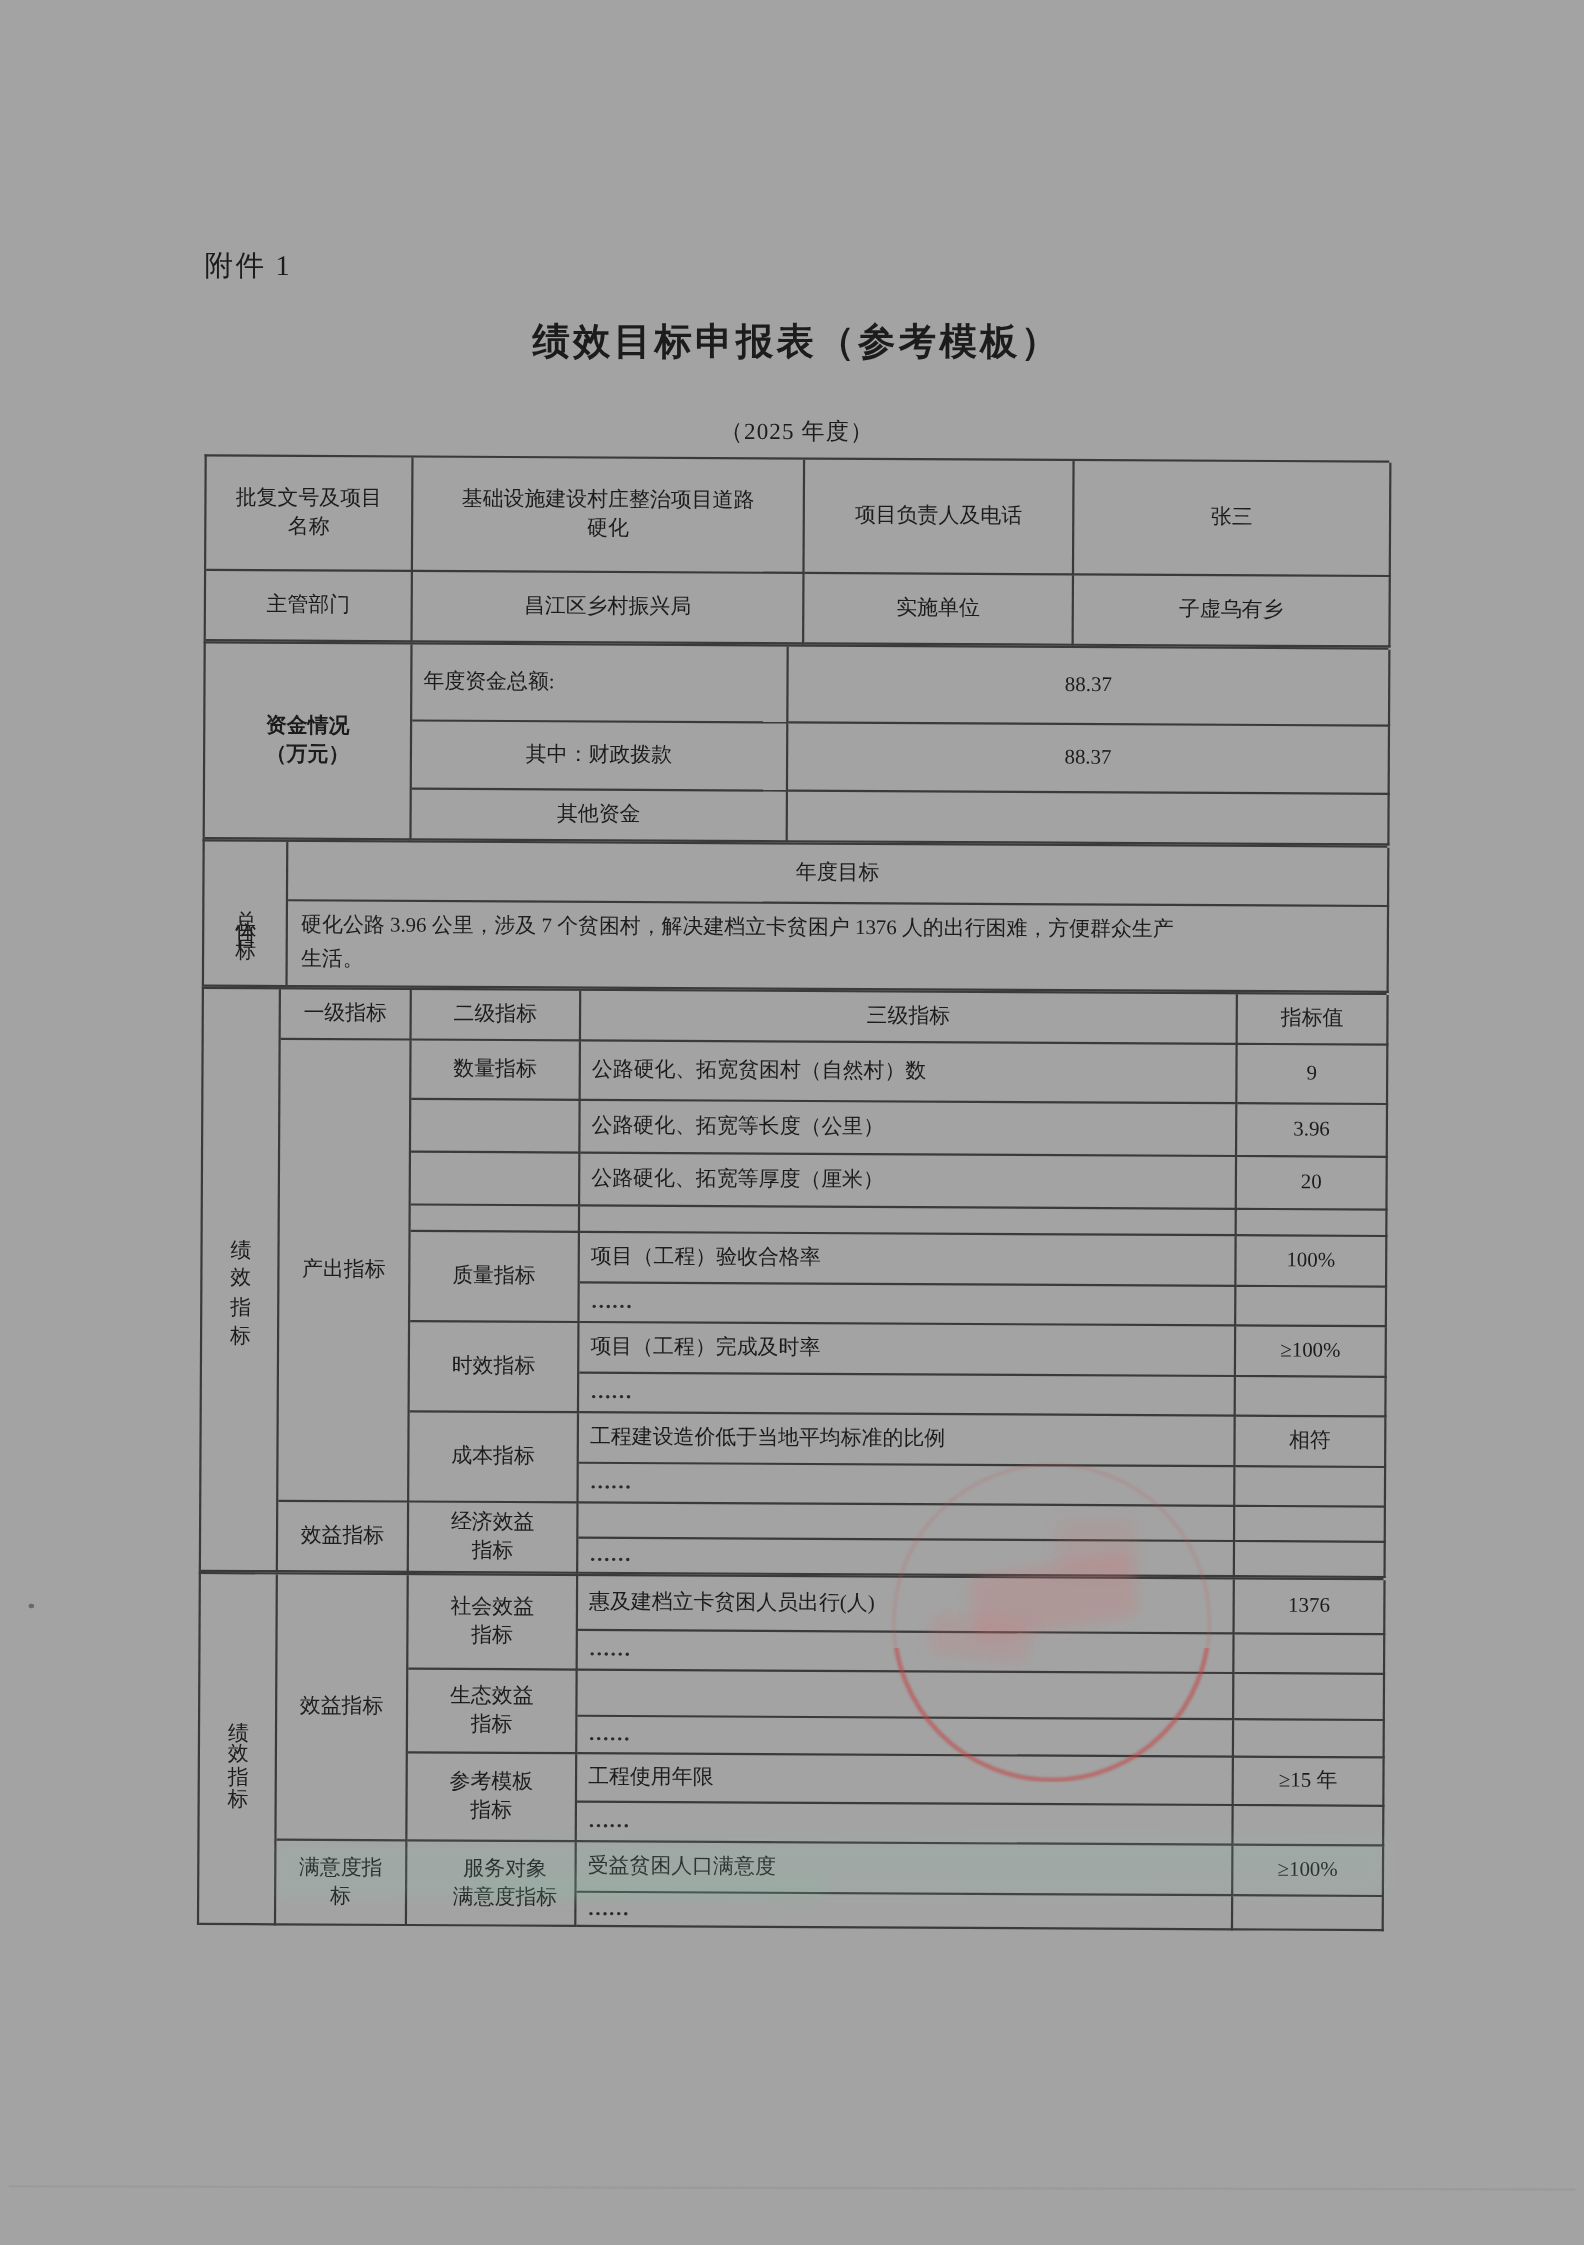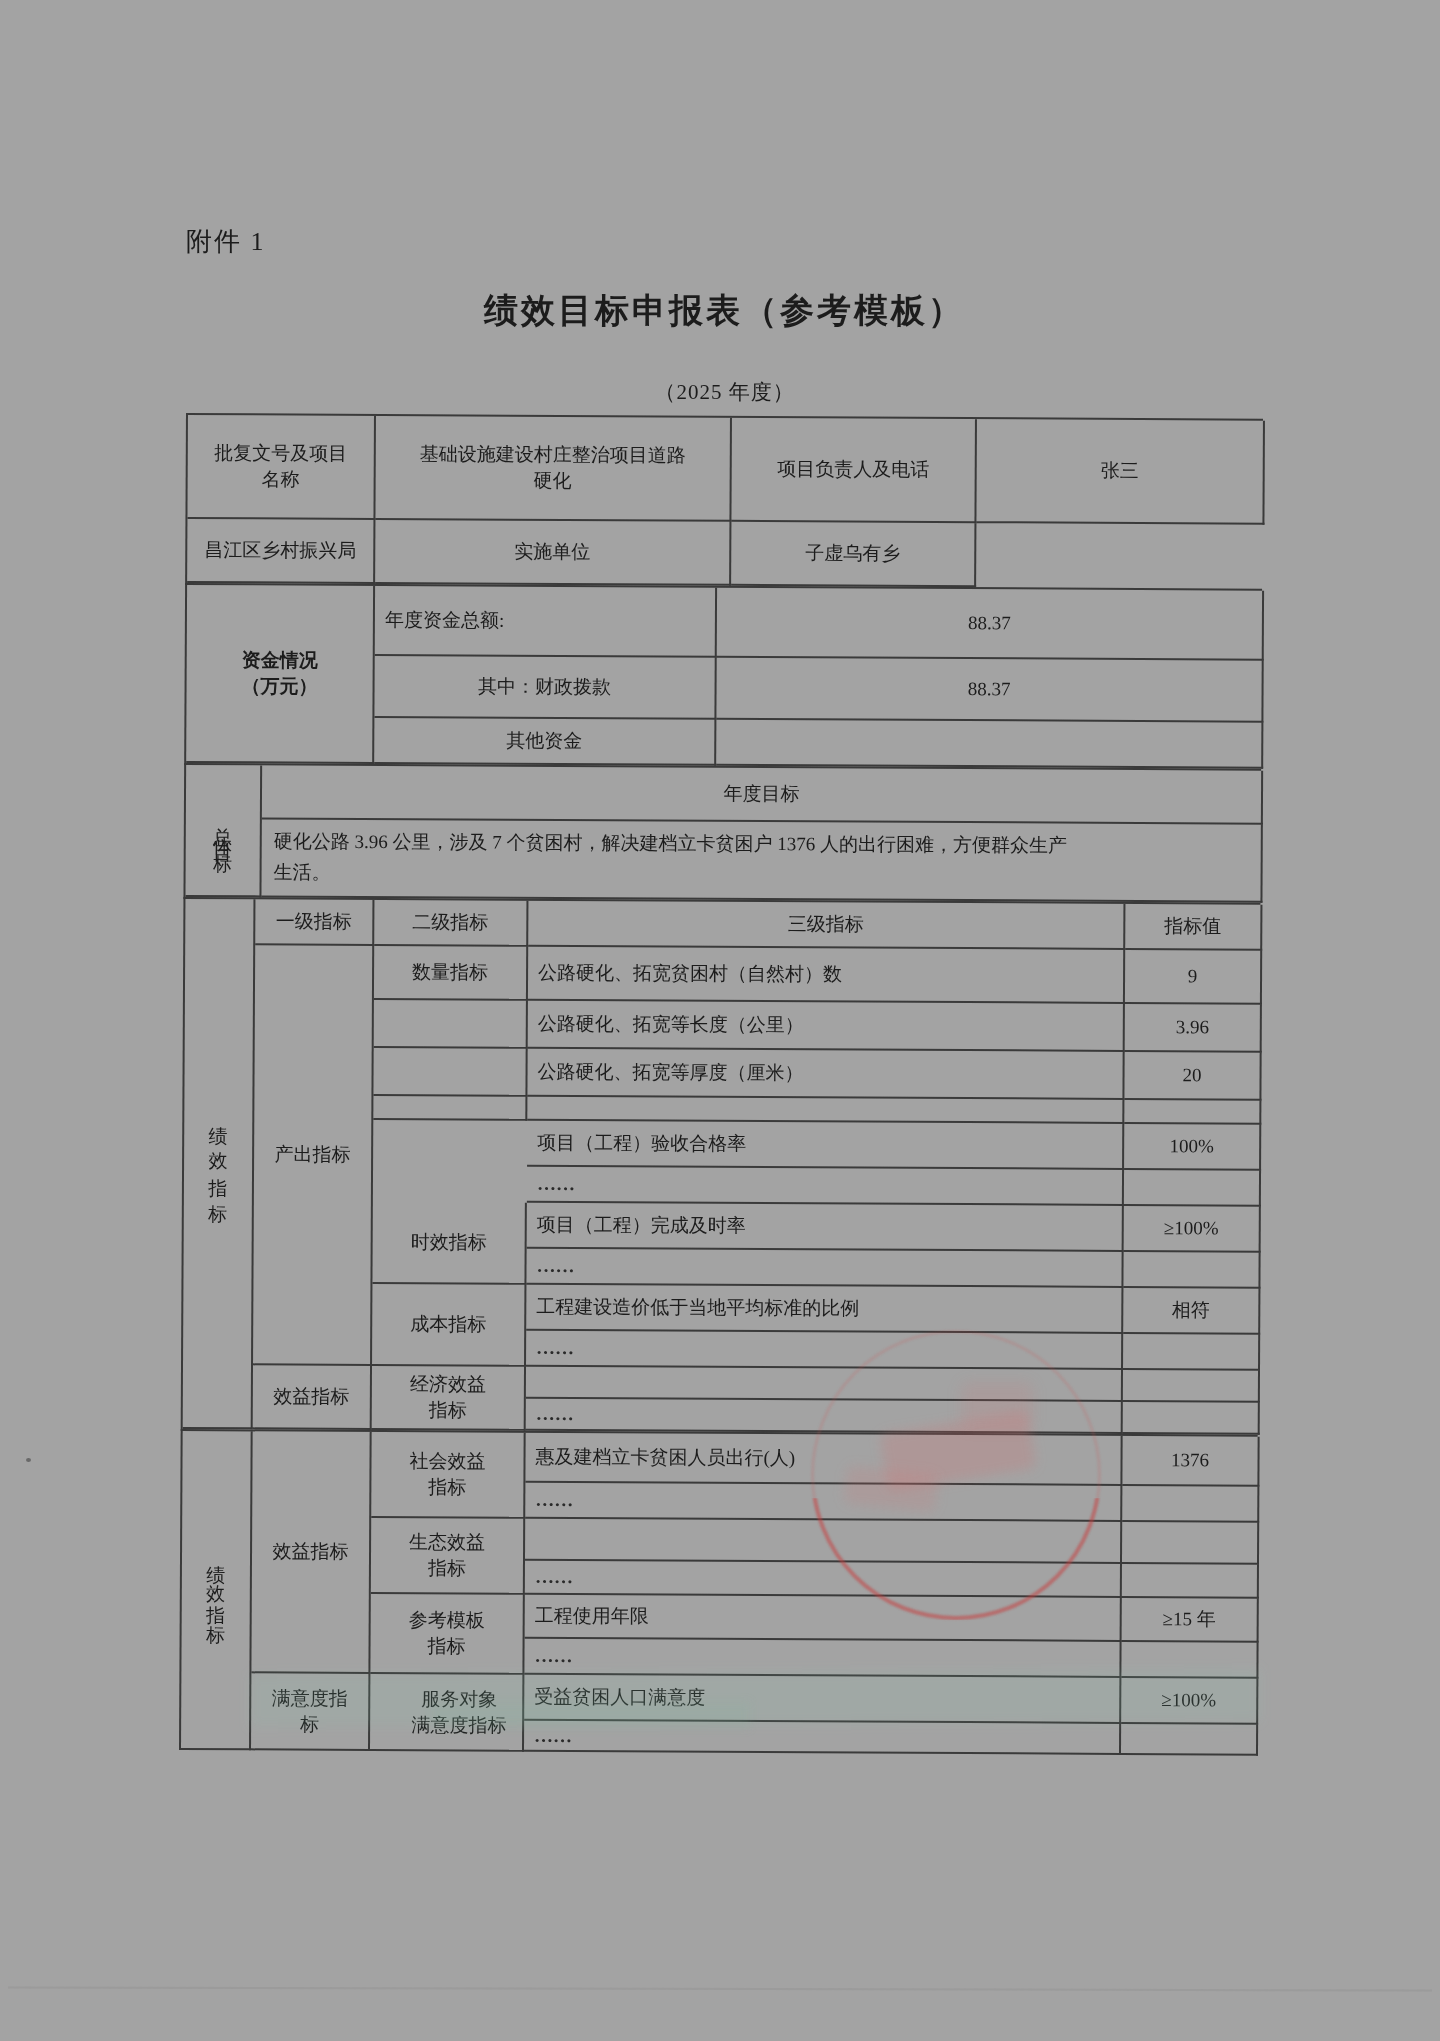--- a/index.html
+++ b/index.html
@@ -69,20 +69,21 @@
 
   <div class="tbl">
 
     <div class="sec secA">
       <div class="c">批复文号及项目
 名称</div>
       <div class="c">基础设施建设村庄整治项目道路
 硬化</div>
       <div class="c">项目负责人及电话</div>
       <div class="c">张三</div>
+      <div class="c">主管部门</div>
       <div class="c">昌江区乡村振兴局</div>
       <div class="c">实施单位</div>
       <div class="c">子虚乌有乡</div>
     </div>
 
     <div class="sec secB">
       <div class="c" style="grid-row:1/4;grid-column:1;font-weight:bold;">资金情况
 （万元）</div>
       <div class="c lft" style="grid-row:1;grid-column:2;">年度资金总额:</div>
       <div class="c" style="grid-row:1;grid-column:3;">88.37</div>
@@ -119,20 +120,21 @@
       <div class="c" style="grid-row:3;grid-column:5;">3.96</div>
 
       <div class="c" style="grid-row:4;grid-column:3;"></div>
       <div class="c lft" style="grid-row:4;grid-column:4;">公路硬化、拓宽等厚度（厘米）</div>
       <div class="c" style="grid-row:4;grid-column:5;">20</div>
 
       <div class="c" style="grid-row:5;grid-column:3;"></div>
       <div class="c" style="grid-row:5;grid-column:4;"></div>
       <div class="c" style="grid-row:5;grid-column:5;"></div>
 
+      <div class="c" style="grid-row:6/8;grid-column:3;">质量指标</div>
       <div class="c lft" style="grid-row:6;grid-column:4;">项目（工程）验收合格率</div>
       <div class="c" style="grid-row:6;grid-column:5;">100%</div>
       <div class="c dots" style="grid-row:7;grid-column:4;">……</div>
       <div class="c" style="grid-row:7;grid-column:5;"></div>
 
       <div class="c" style="grid-row:8/10;grid-column:3;">时效指标</div>
       <div class="c lft" style="grid-row:8;grid-column:4;">项目（工程）完成及时率</div>
       <div class="c" style="grid-row:8;grid-column:5;">≥100%</div>
       <div class="c dots" style="grid-row:9;grid-column:4;">……</div>
       <div class="c" style="grid-row:9;grid-column:5;"></div>

